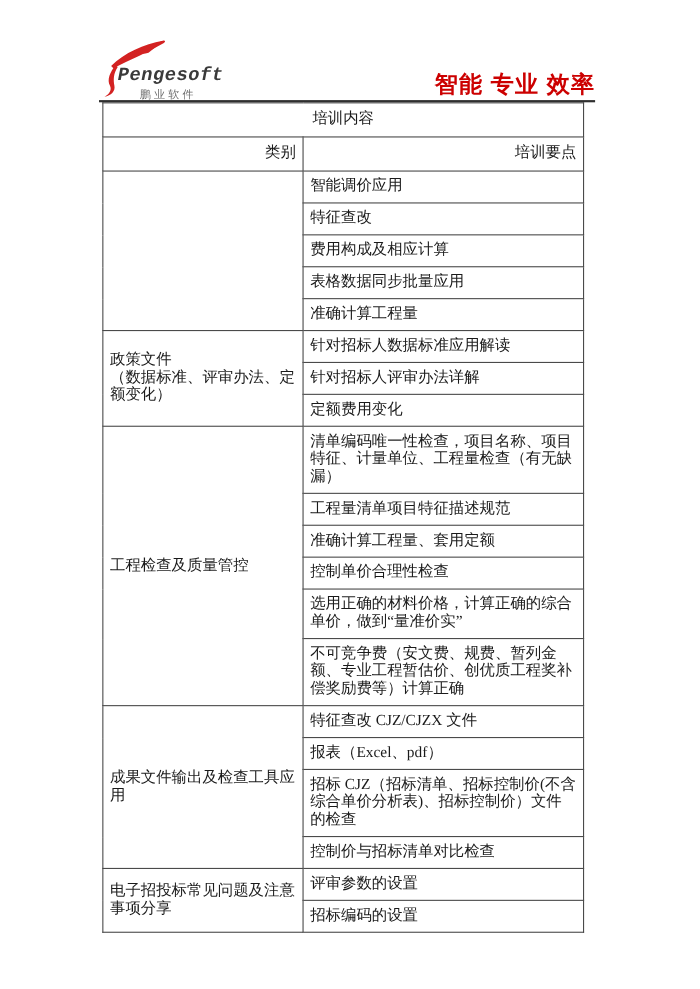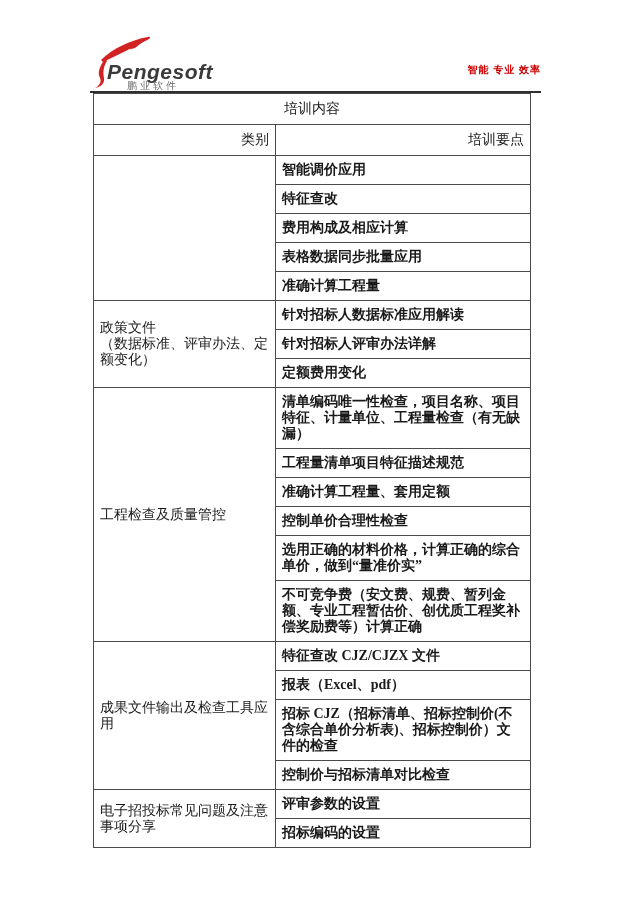--- a/index.html
+++ b/index.html
@@ -10,38 +10,38 @@
     font-family: "Liberation Serif", "DejaVu Serif", serif;
     color: #1a1a1a;
     overflow: hidden;
   }
 
   
   .logo { position: absolute; left: 93px; top: 34px; width: 120px; height: 58px; }
   .logo svg { position: absolute; left: 0; top: 0; }
   .brand {
     position: absolute; left: 14px; top: 26px;
-    font-family: Liberation Sans, sans-serif;
+    font-family: Liberation Mono, monospace;
     font-weight: bold; font-style: italic;
-    font-size: 21px; color: #3a3a3a; letter-spacing: 0.5px;
+    font-size: 17px; color: #3a3a3a; letter-spacing: 0.5px;
     white-space: nowrap;
   }
   .brand-cn {
     position: absolute; left: 34px; top: 45px;
     font-size: 10px; color: #6e6e6e; letter-spacing: 3px;
     white-space: nowrap;
     text-align: right;
   }
 
   
   .slogan {
     position: absolute; top: 63px; left: 0; width: 541px;
     text-align: right;
     font-family: "Liberation Sans", "DejaVu Sans", sans-serif;
-    font-weight: bold; font-size: 10px; color: #cc0000;
+    font-weight: bold; font-size: 21px; color: #cc0000;
     letter-spacing: 1px;
     white-space: nowrap;
   }
 
   
   .header-rule {
     position: absolute; top: 91px; left: 90px;
     width: 451px; height: 2px; background: #2f2f2f;
   }
 
@@ -56,21 +56,21 @@
     border: 1px solid #4a4a4a;
     font-size: 14px;
     line-height: 16px;
     padding: 6px 6px;
     vertical-align: middle;
     word-break: break-all;
   }
   .doc-table .title-cell  { text-align: center; height: 18px; }
   .doc-table .colhead     { text-align: right; height: 18px; }
   .doc-table .cat         { text-align: left; white-space: pre-line; }
-  .doc-table .pt          { text-align: left; font-weight: bold; }
+  .doc-table .pt          { text-align: left; }
 </style>
 </head>
 <body>
 
 <div class="logo">
   <span>
     <svg width="70" height="58" viewBox="0 0 70 58" xmlns="http://www.w3.org/2000/svg">
 
       <path d="M 8 26 C 20 14, 38 6, 55 3 C 57 2.5, 58 3.5, 56 5 C 42 13, 26 20, 10 28 Z" fill="#d32222"></path>
       <path d="M 30 14 C 40 8, 50 4.5, 55 3.5 L 42 14 C 38 15.5, 34 15, 30 14 Z" fill="#d32222"></path>

